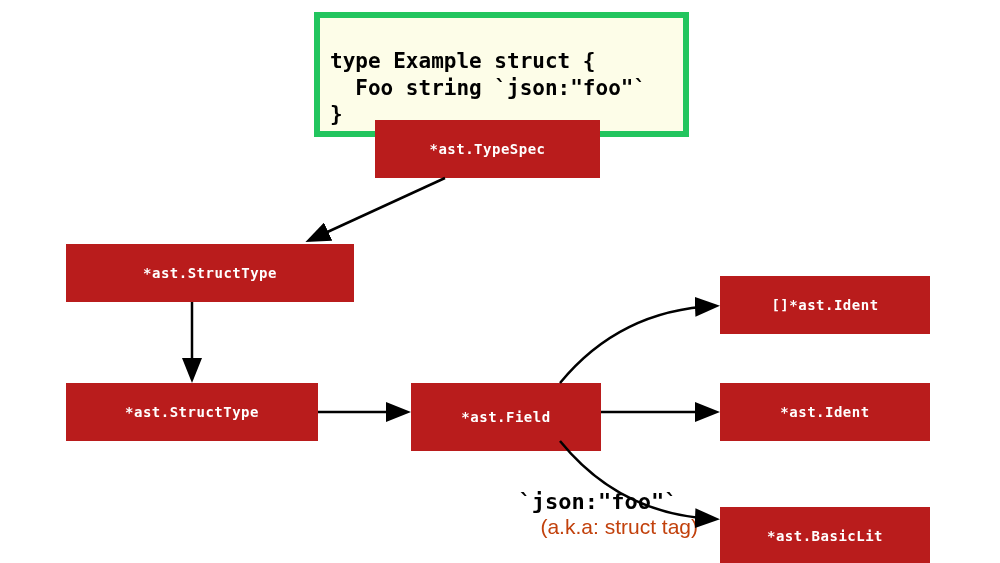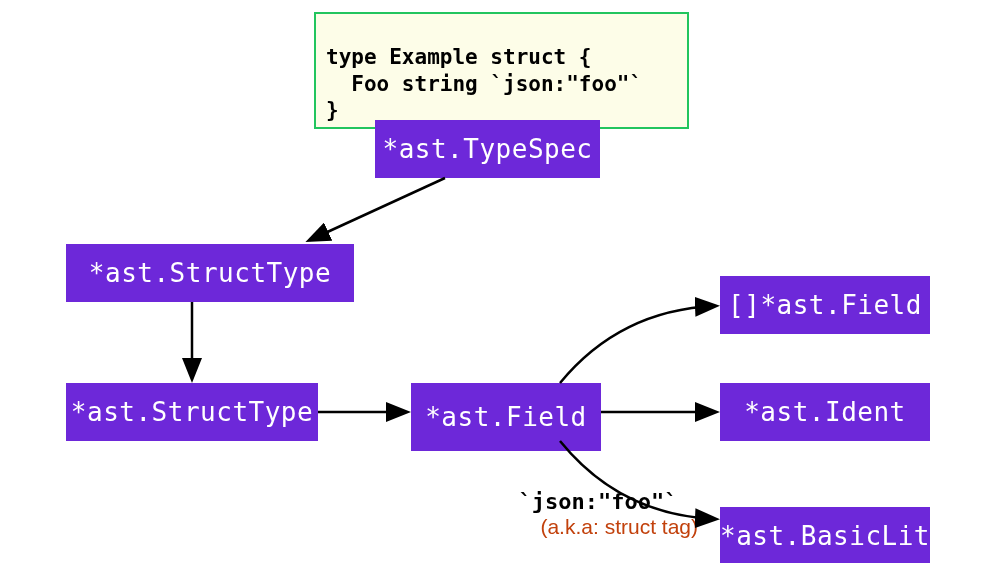--- a/index.html
+++ b/index.html
@@ -6,36 +6,36 @@
   body {
     width: 1000px;
     height: 563px;
     background: #ffffff;
     position: relative;
     font-family: -apple-system, Helvetica, Arial, sans-serif;
   }
   .code-block {
     position: absolute;
     background: #fdfde8;
-    border: 2px solid #22c55e;
+    border: 6px solid #22c55e;
     font-family: Menlo, Consolas, monospace;
     font-weight: bold;
     font-size: 21px;
     padding: 4px 10px;
     line-height: 1.25;
     white-space: pre;
     color: #000;
   }
   .node {
     position: absolute;
-    background: #6d28d9;
+    background: #b91c1c;
     color: #ffffff;
     font-family: Menlo, Consolas, monospace;
-    font-weight: normal;
-    font-size: 26px;
+    font-weight: bold;
+    font-size: 14px;
     display: flex;
     align-items: center;
     justify-content: center;
     letter-spacing: 0.5px;
   }
   .annotation-label {
     position: absolute;
     color: #000;
     font-weight: bold;
     font-family: Menlo, Consolas, monospace;
@@ -77,21 +77,21 @@
 
 <div class="node" style="left:66px; top:383px; width:252px; height:58px;">
   <span>*ast.StructType</span>
 </div>
 
 <div class="node" style="left:411px; top:383px; width:190px; height:68px;">
   <span>*ast.Field</span>
 </div>
 
 <div class="node" style="left:720px; top:276px; width:210px; height:58px;">
-  <span>[]*ast.Field</span>
+  <span>[]*ast.Ident</span>
 </div>
 
 <div class="node" style="left:720px; top:383px; width:210px; height:58px;text-align:right;">
   <span>*ast.Ident</span>
 </div>
 
 <div class="node" style="left:720px; top:490px; width:210px; height:58px;margin-top:17px;">
   <span>*ast.BasicLit</span>
 </div>
 

